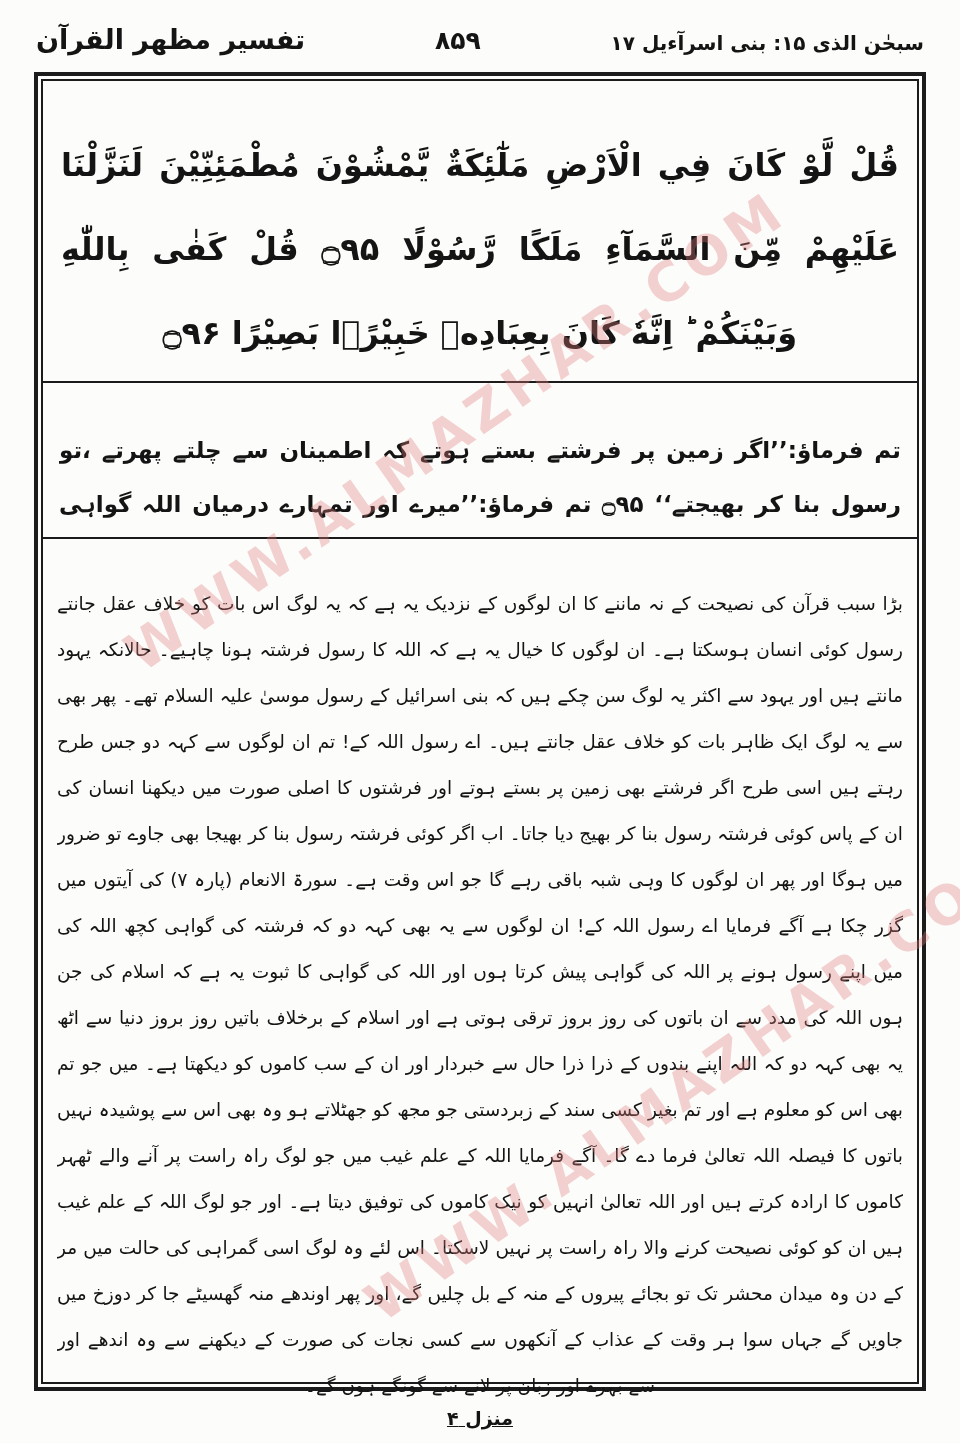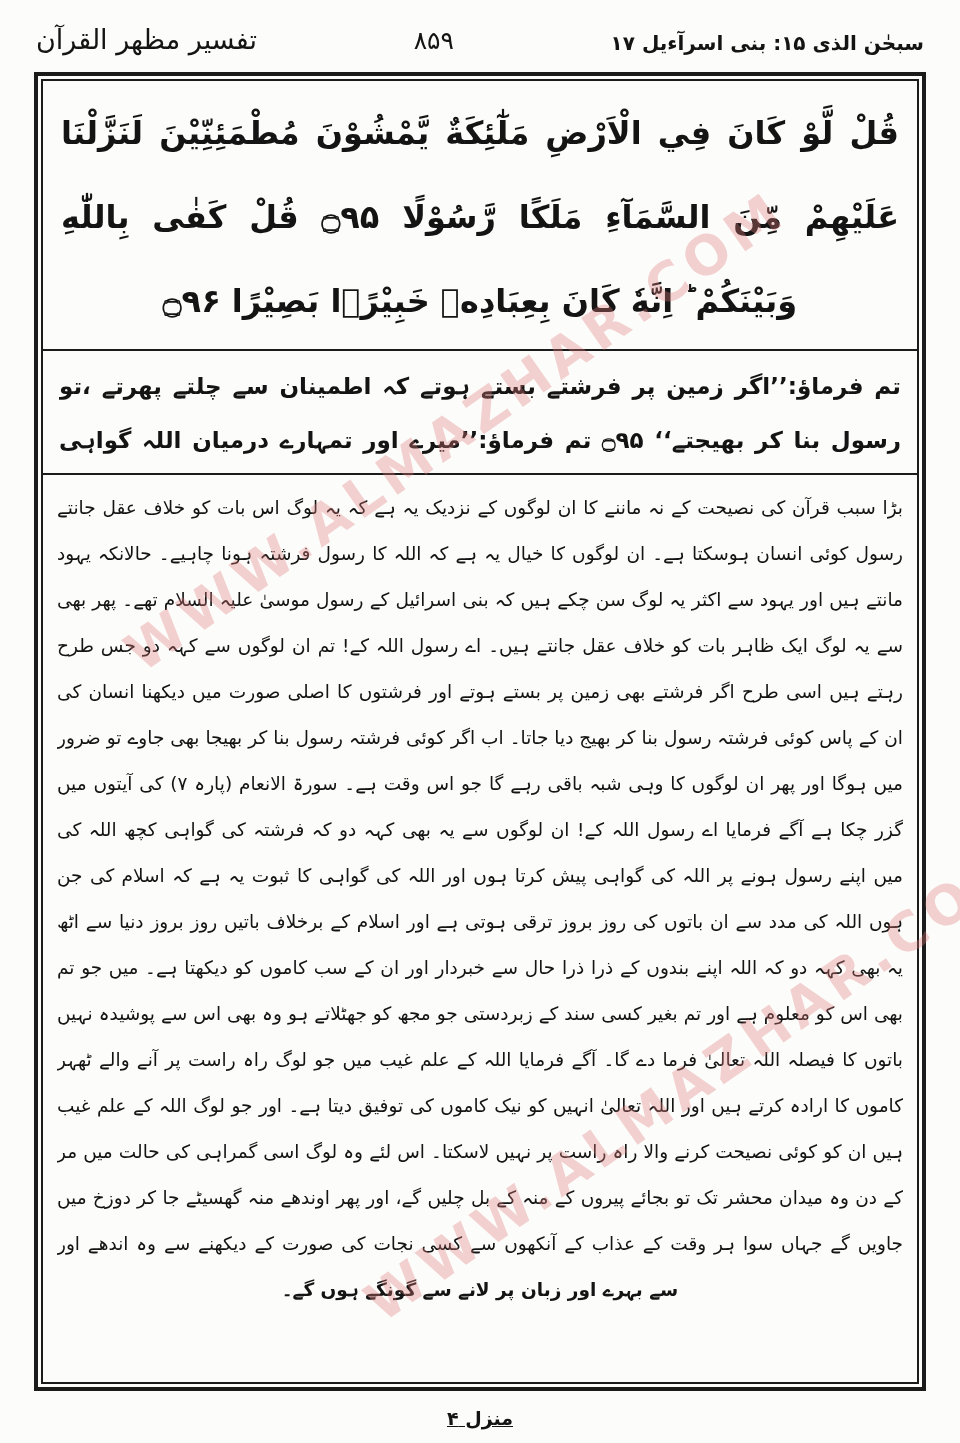--- a/index.html
+++ b/index.html
@@ -12,40 +12,40 @@
     color: #141414;
     overflow: hidden;
   }
   
   .running-header {
     position: absolute; top: 24px; left: 36px; right: 36px;
     display: flex; flex-direction: row-reverse;
     align-items: flex-end; justify-content: space-between;
     direction: rtl;
   }
-  .book-title { font-size: 27px; font-weight: normal; direction: rtl; }
-  .page-number { font-size: 25px; font-weight: normal; letter-spacing: 2px; }
+  .book-title { font-size: 27px; font-weight: bold; direction: rtl; }
+  .page-number { font-size: 25px; font-weight: bold; letter-spacing: 2px; }
   .section-ref { font-size: 20px; font-weight: bold; direction: rtl; }
 
   
   .main-box {
     position: absolute; left: 34px; right: 34px; top: 72px; bottom: 52px;
     border: 4px solid #1b1b1b;
     padding: 3px;
     background: transparent;
   }
   .main-box-inner {
     width: 100%; height: 100%;
     border: 2px solid #1b1b1b;
     display: flex; flex-direction: column;
   }
   .rule { border-top: 2px solid #1b1b1b; }
 
   
-  .section { direction: rtl; }
+  .section { direction: rtl; margin-top: 32px; }
   .arabic-section { padding: 10px 18px 6px; }
   .arabic-line {
     font-size: 32px; font-weight: bold;
     height: 84px; line-height: 84px;
     overflow: hidden;
     text-align: justify; text-align-last: justify;
   }
   .arabic-line.center { text-align: right; text-align-last: center; }
 
   .translation-section { padding: 8px 16px 6px; }
@@ -57,21 +57,21 @@
   }
   .translation-line.center { text-align: center; text-align-last: center; }
 
   .commentary-section { padding: 10px 14px 6px; flex: 1; }
   .commentary-line {
     font-size: 18.5px;
     height: 46px; line-height: 46px;
     overflow: hidden;
     text-align: justify; text-align-last: justify;
   }
-  .commentary-line.center { text-align: center; text-align-last: center; font-weight: bold; }
+  .commentary-line.center { text-align: center; text-align-last: center; }
 
   
   .page-footer {
     position: absolute; left: 0; right: 0; bottom: 14px;
     text-align: center; font-size: 19px; font-weight: bold; direction: rtl; text-decoration: underline;
   }
 
   
   .watermark {
     position: absolute;

